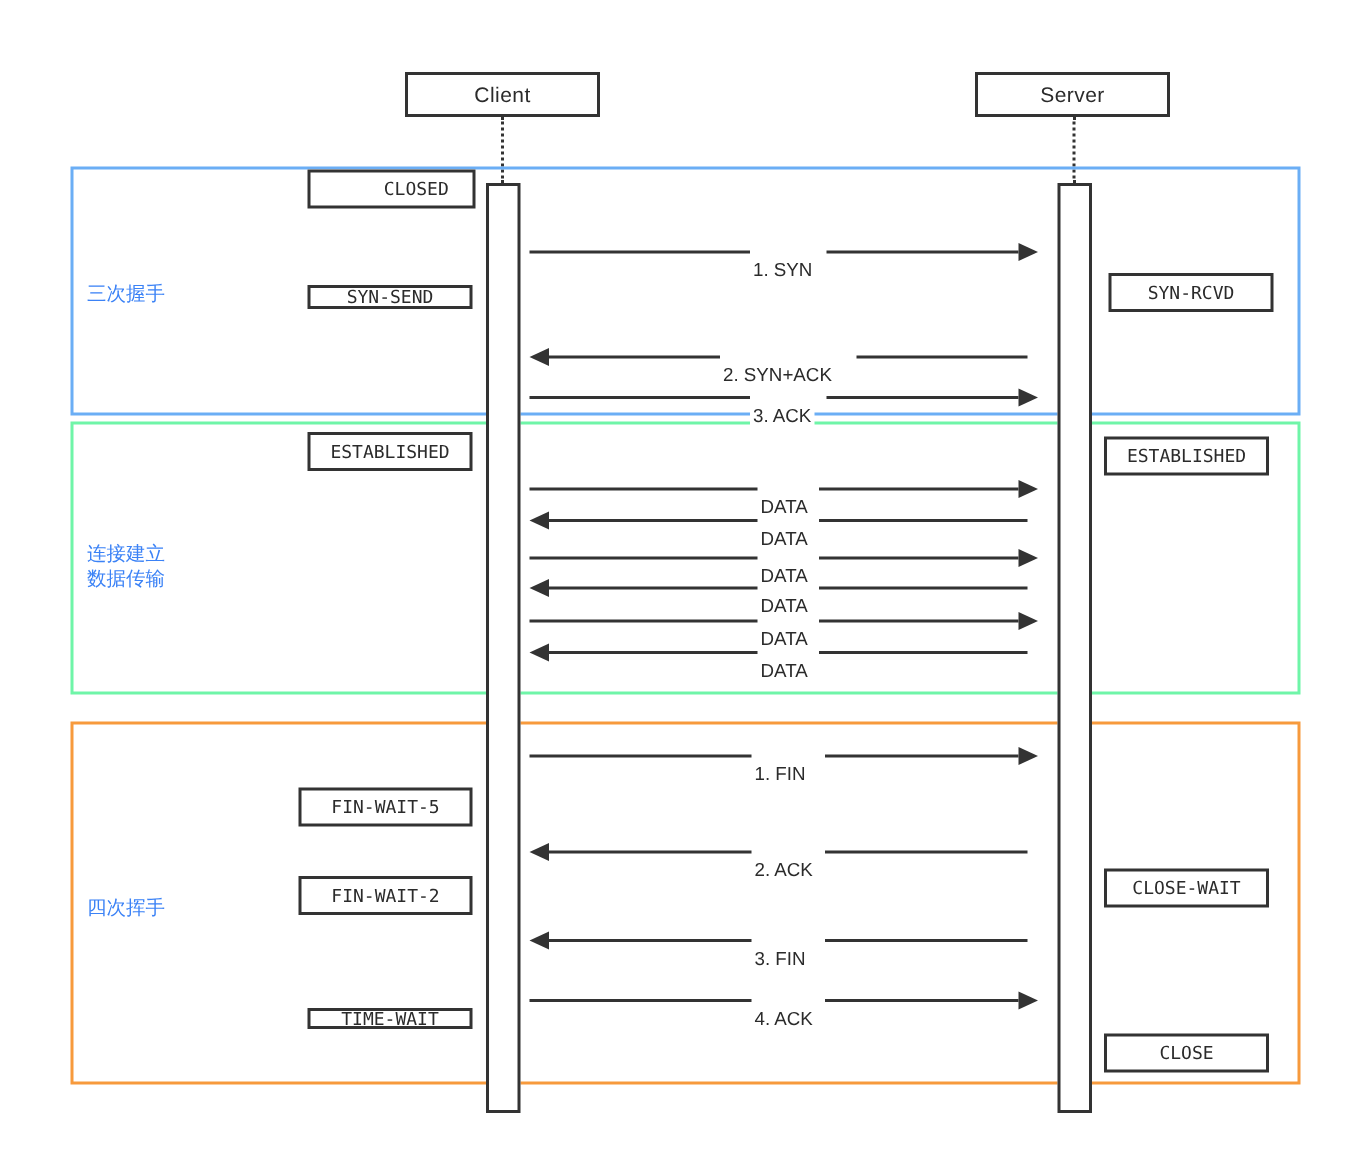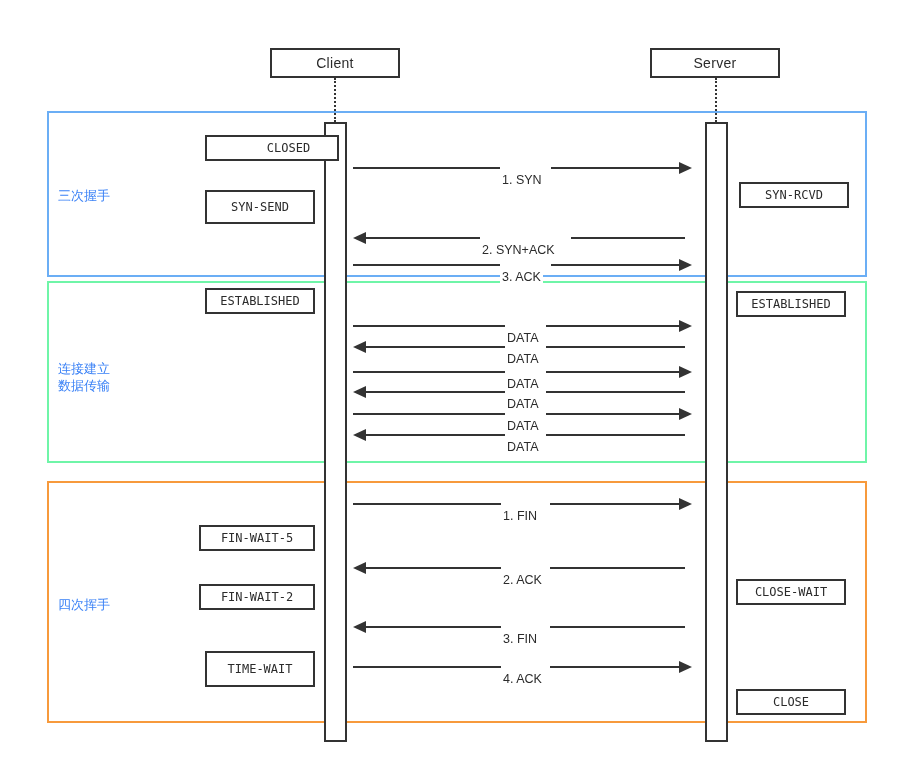--- a/index.html
+++ b/index.html
@@ -144,36 +144,36 @@
   <div class="actor-box" style="left:650px; top:48px; width:130px; height:30px;">
     <span>Server</span>
   </div>
 
   <div class="lifeline-dotted" style="left:334px; top:78px; height:44px;"></div>
   <div class="lifeline-dotted" style="left:715px; top:78px; height:44px;"></div>
 
   <div class="activation-bar" style="left:324px; top:122px; width:23px; height:620px;"></div>
   <div class="activation-bar" style="left:705px; top:122px; width:23px; height:620px;"></div>
 
-  <div class="state-box" style="left:205px; top:135px; width:134px; height:26px;padding-left:33px;">
+  <div class="state-box" style="left:205px; top:113px; width:112px; height:26px;padding-left:33px;">
     <span>CLOSED</span>
   </div>
-  <div class="state-box" style="left:205px; top:190px; width:110px; height:34px;">
+  <div class="state-box" style="left:205px; top:190px; width:110px; height:16px;">
     <span>SYN-SEND</span>
   </div>
   <div class="state-box" style="left:205px; top:288px; width:110px; height:26px;">
     <span>ESTABLISHED</span>
   </div>
   <div class="state-box" style="left:199px; top:525px; width:116px; height:26px;">
     <span>FIN-WAIT-5</span>
   </div>
   <div class="state-box" style="left:199px; top:584px; width:116px; height:26px;">
     <span>FIN-WAIT-2</span>
   </div>
-  <div class="state-box" style="left:205px; top:651px; width:110px; height:36px;">
+  <div class="state-box" style="left:205px; top:672px; width:110px; height:14px;">
     <span>TIME-WAIT</span>
   </div>
 
   <div class="state-box" style="left:739px; top:182px; width:110px; height:26px;">
     <span>SYN-RCVD</span>
   </div>
   <div class="state-box" style="left:736px; top:291px; width:110px; height:26px;">
     <span>ESTABLISHED</span>
   </div>
   <div class="state-box" style="left:736px; top:579px; width:110px; height:26px;">

